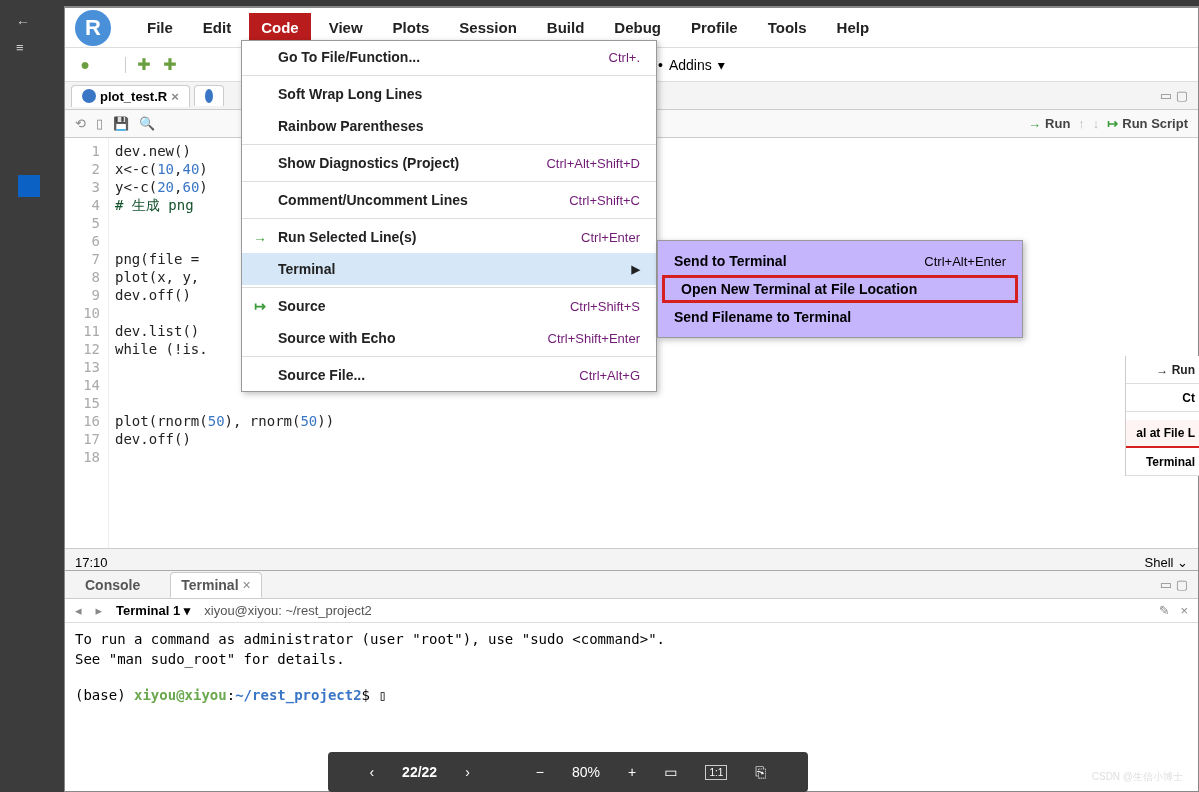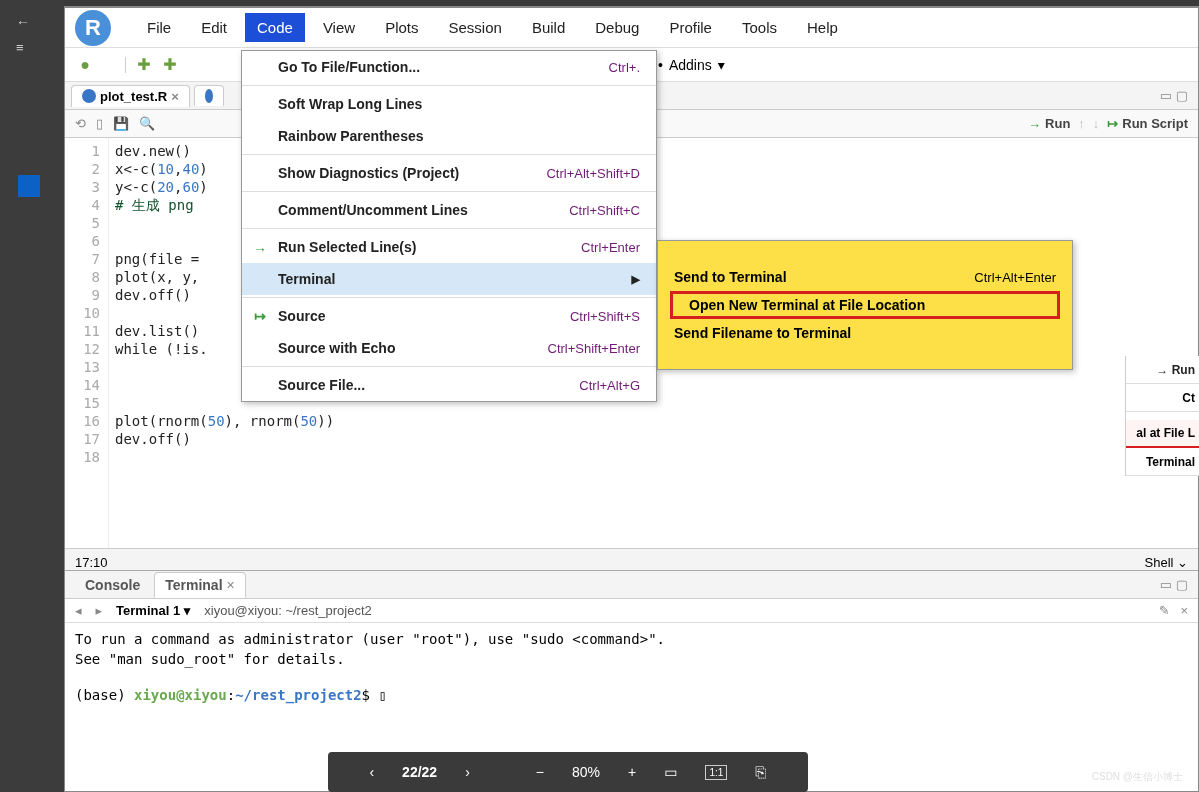--- a/index.html
+++ b/index.html
@@ -4,22 +4,22 @@
 <style>
 * { box-sizing: border-box; margin: 0; padding: 0; }
 body { font-family: "Segoe UI", "Lucida Grande", Arial, sans-serif; font-size: 13px; background: #555; width: 1199px; height: 792px; position: relative; overflow: hidden; }
 .outer-dark { position: absolute; inset: 0; background: #3a3a3a; }
 .left-strip { position: absolute; left: 0; top: 0; width: 64px; height: 100%; background: #3c3c3c; }
 .left-strip .back { color: #ccc; font-size: 14px; padding: 12px 16px; }
 .left-strip .blue-sq { width: 22px; height: 22px; background: #0b61c4; margin: 120px 18px; }
 .app-window { position: absolute; left: 64px; top: 6px; right: 0; bottom: 0; background: #fff; border: 1px solid #888; border-top: 2px solid #888; }
 .menubar { display: flex; align-items: center; height: 40px; padding-left: 10px; gap: 6px; border-bottom: 1px solid #ddd; }
 .logo { width: 36px; height: 36px; border-radius: 50%; background: #4a90d9; color: #fff; display: flex; align-items: center; justify-content: center; font-size: 22px; font-weight: 700; margin-right: 18px; }
-.menu-item { padding: 6px 12px; font-size: 15px; font-weight: 400; color: #222; cursor: pointer; }
-.menu-item.active { background: #1d4ed8; color: #fff; }
+.menu-item { padding: 6px 12px; font-size: 15px; font-weight: 700; color: #222; cursor: pointer; }
+.menu-item.active { background: #b91c1c; color: #fff; }
 .toolbar { height: 34px; border-bottom: 1px solid #ddd; display: flex; align-items: center; padding-left: 20px; gap: 10px; }
 .tb-icon { width: 16px; height: 16px; display: flex; align-items: center; justify-content: center; color: #6b9e3f; font-size: 16px; }
 .addins { margin-left: 470px; display: flex; align-items: center; gap: 6px; font-size: 14px; }
 .editor-area { position: relative; }
 .tabbar { display: flex; align-items: center; height: 28px; border-bottom: 1px solid #ccc; background: #f4f4f4; padding-left: 6px; }
 .tab { display: flex; align-items: center; gap: 4px; padding: 3px 10px; background: #fff; border: 1px solid #ccc; border-bottom: none; border-radius: 4px 4px 0 0; margin-right: 4px; font-size: 13px; font-weight: 700; }
 .tab .filetype { width: 14px; height: 14px; border-radius: 50%; background: #3a76c6; display: inline-block; }
 .tab-partial { width: 30px; }
 .panel-ctrl { margin-left: auto; margin-right: 10px; color: #888; display: flex; gap: 4px; }
 .editor-toolbar { height: 28px; border-bottom: 1px solid #ccc; display: flex; align-items: center; padding: 0 10px; gap: 10px; background: #f9f9f9; }
@@ -28,42 +28,42 @@
 .run-btn { display: flex; align-items: center; gap: 4px; }
 .arrow-green { color: #3a9c3a; }
 .code-body { display: flex; font-family: "Lucida Console", Consolas, monospace; font-size: 14px; line-height: 18px; height: 410px; overflow: hidden; }
 .gutter { width: 44px; text-align: right; color: #aaa; padding: 4px 8px 4px 0; border-right: 1px solid #eee; }
 .code-text { padding: 4px 6px; white-space: pre; color: #222; }
 .code-text .num { color: #3a76c6; }
 .code-text .comment { color: #14532d; }
 .statusbar { height: 22px; border-top: 1px solid #ccc; display: flex; align-items: flex-end; padding: 0 10px; font-size: 13px; background: #f4f4f4; }
 .statusbar .right { margin-left: auto; }
 .bottom-panel { border-top: 1px solid #aaa; }
-.btabs { display: flex; align-items: center; height: 28px; border-bottom: 1px solid #ccc; padding-left: 10px; gap: 4px; background: #f4f4f4; }
+.btabs { display: flex; align-items: center; height: 28px; border-bottom: 1px solid #ccc; padding-left: 10px; gap: 20px; background: #f4f4f4; }
 .btab { padding: 4px 10px; font-size: 14px; font-weight: 700; color: #555; }
 .btab.active { background: #fff; border: 1px solid #ccc; border-bottom: 1px solid #fff; border-radius: 4px 4px 0 0; }
 .term-toolbar { height: 24px; display: flex; align-items: center; gap: 14px; padding: 0 10px; border-bottom: 1px solid #ddd; font-size: 13px; }
 .term-name { font-weight: 700; }
 .term-path { color: #555; }
 .term-x { margin-left: auto; color: #888; }
 .term-output { font-family: "Lucida Console", Consolas, monospace; font-size: 14px; padding: 6px 10px; line-height: 20px; }
 .term-output .g { color: #6aa84f; font-weight: 700; }
 .term-output .b { color: #3a76c6; font-weight: 700; }
-.dropdown { position: absolute; left: 241px; top: 50px; width: 416px; background: #fff; border: 1px solid #999; box-shadow: 2px 2px 6px rgba(0,0,0,.25); z-index: 50; }
+.dropdown { position: absolute; left: 241px; top: 40px; width: 416px; background: #fff; border: 1px solid #999; box-shadow: 2px 2px 6px rgba(0,0,0,.25); z-index: 50; }
 .dd-item { display: flex; align-items: center; height: 32px; padding: 0 16px 0 36px; font-size: 14px; font-weight: 700; color: #222; cursor: pointer; }
 .dd-item.hl { background: #d6e7f7; }
 .dd-item .sc { margin-left: auto; font-weight: 400; color: #701a75; font-size: 13px; }
 .dd-item .tri { margin-left: auto; font-size: 11px; }
 .dd-sep { height: 1px; background: #ddd; margin: 2px 0; }
 .dd-icon { position: absolute; left: 10px; width: 16px; text-align: center; color: #3a9c3a; }
 .dd-item { position: relative; }
-.submenu { position: absolute; left: 657px; top: 240px; width: 416px; background: #fde047; border: 1px solid #999; box-shadow: 2px 2px 6px rgba(0,0,0,.25); z-index: 60; padding: 22px 0; }
+.submenu { position: absolute; left: 657px; top: 240px; width: 366px; background: #c4b5fd; border: 1px solid #999; box-shadow: 2px 2px 6px rgba(0,0,0,.25); z-index: 60; padding: 6px 0; }
 .sm-item { display: flex; align-items: center; height: 28px; padding: 0 16px; font-size: 14px; font-weight: 700; cursor: pointer; }
 .sm-item .sc { margin-left: auto; font-weight: 400; font-size: 13px; }
-.sm-item.boxed { border: 3px solid #d62020; margin: 0 12px; }
+.sm-item.boxed { border: 3px solid #d62020; margin: 0 4px; }
 .right-fragments { position: absolute; right: 0; top: 356px; width: 74px; background: #fff; border-left: 1px solid #ccc; }
 .rf-row { height: 28px; border-bottom: 1px solid #ddd; font-size: 12px; display: flex; align-items: center; justify-content: flex-end; padding-right: 4px; font-weight: 700; overflow: hidden; white-space: nowrap; }
 .rf-row.hl { background: #fff4f4; border-bottom: 2px solid #d62020; margin-top: 8px; }
 .rf-run { color: #222; }
 .viewer-bar { position: absolute; left: 328px; bottom: 0; width: 480px; height: 40px; background: #3a3a3a; color: #fff; display: flex; align-items: center; justify-content: center; gap: 28px; border-radius: 4px; font-size: 14px; z-index: 80; }
 .viewer-bar .vb { cursor: pointer; }
 .watermark { position: absolute; right: 16px; bottom: 8px; color: rgba(210,210,210,.7); font-size: 10px; z-index: 90; }
 </style>
 </head>
 <body>

